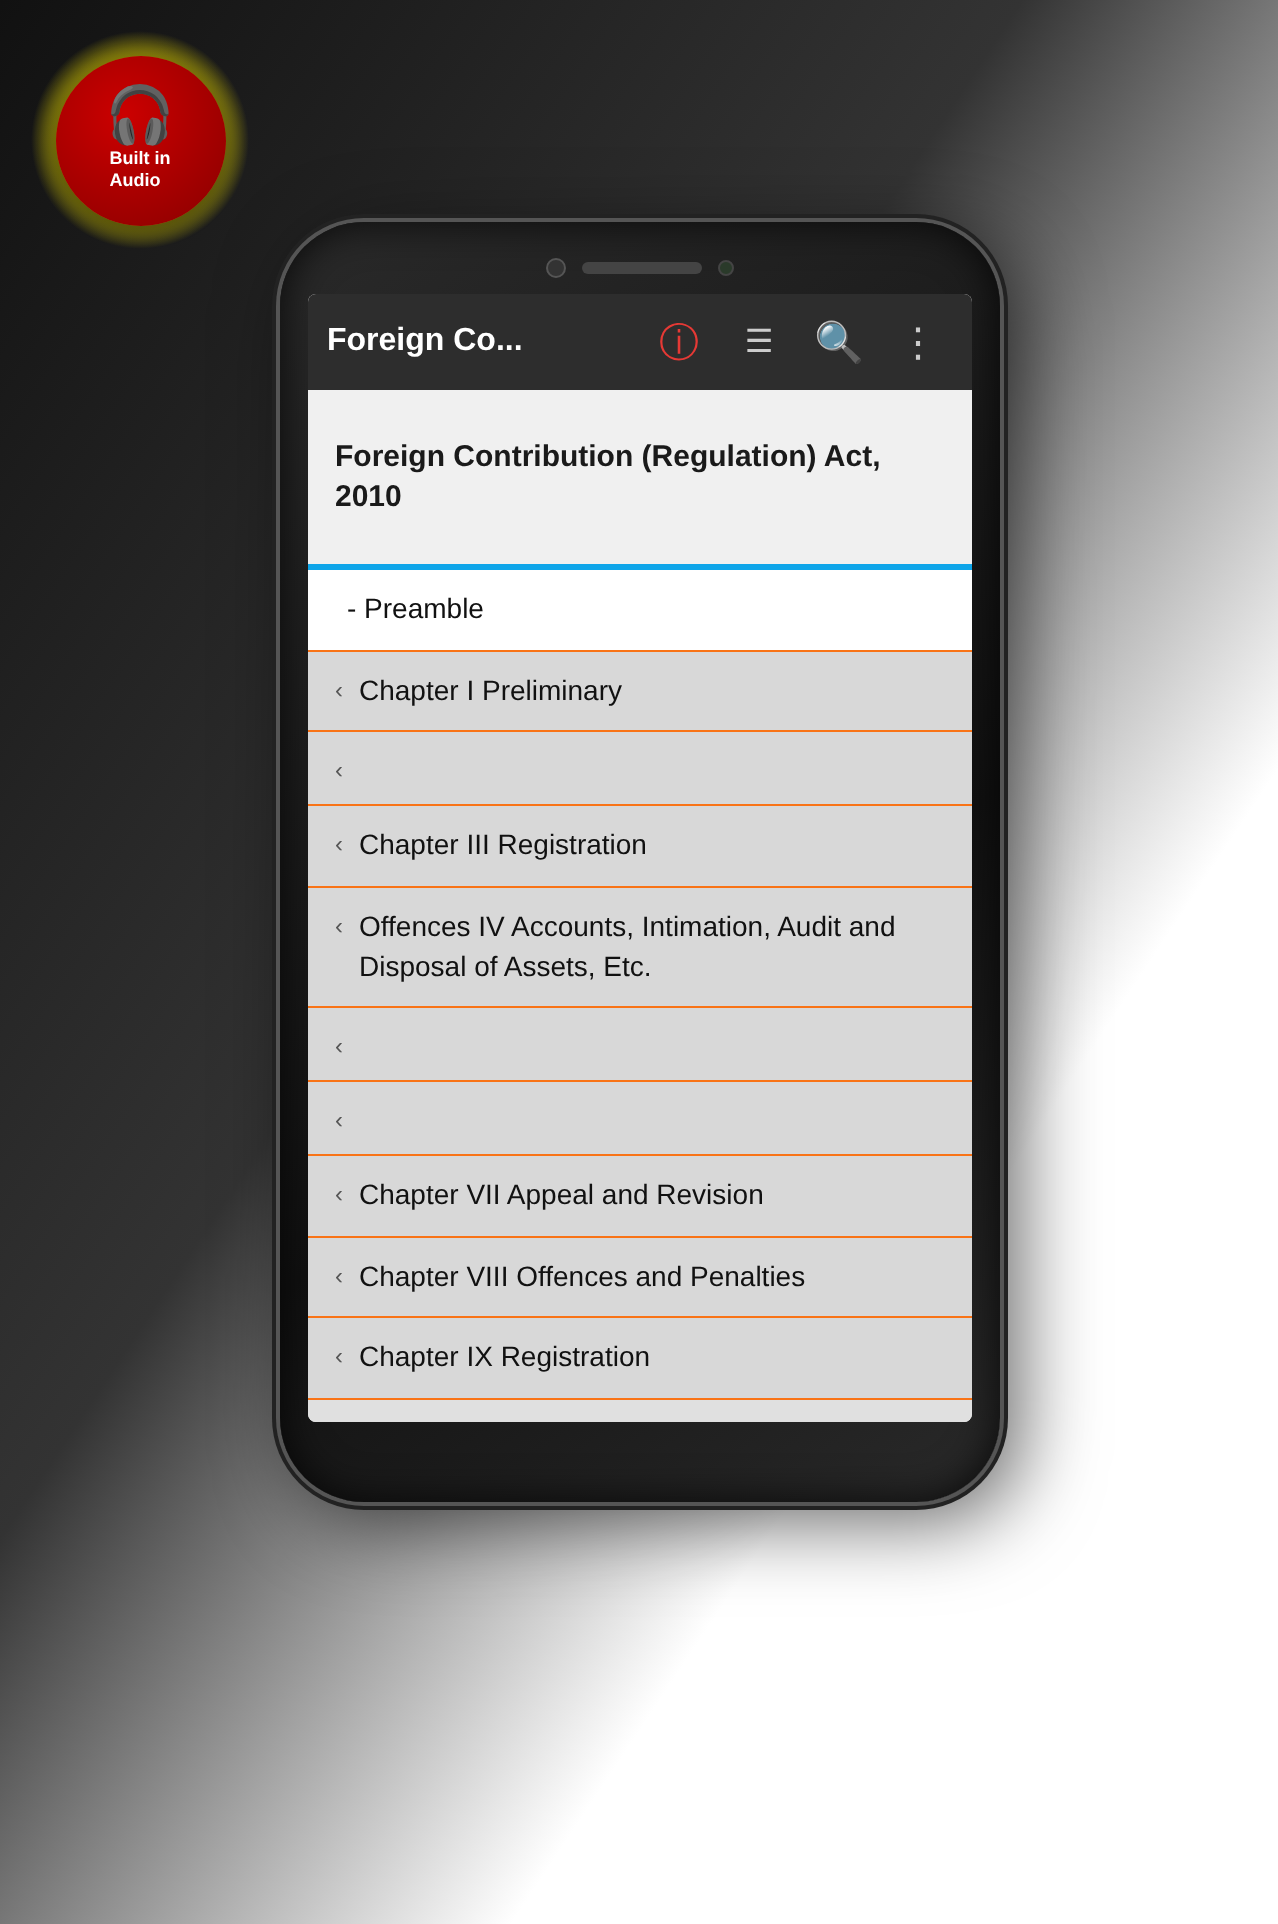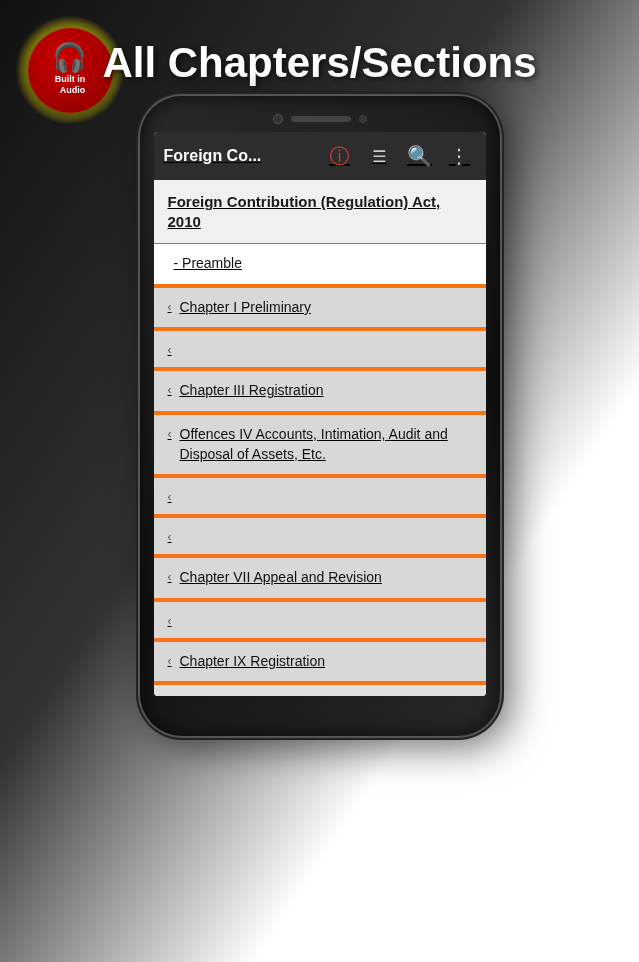--- a/index.html
+++ b/index.html
@@ -66,21 +66,21 @@
     .headphone-icon {
       font-size: 28px;
       color: white;
       line-height: 1;
     }
 
     .badge-text {
       font-size: 9px;
       color: white;
       font-weight: bold;
-      text-align: right;
+      text-align: left;
       line-height: 1.2;
       margin-top: 2px;
     }
 
     
     .headline {
       margin-top: 10px;
       text-align: center;
       color: white;
       font-size: 42px;
@@ -89,21 +89,21 @@
       text-shadow: 2px 2px 6px rgba(0,0,0,0.7);
       padding-top: 10px;
     }
 
     
     .phone-wrapper {
       position: relative;
       z-index: 2;
       display: flex;
       justify-content: center;
-      text-decoration: underline;
+      margin-top: 15px;
     }
 
     .phone {
       width: 360px;
       height: 640px;
       background: linear-gradient(145deg, #2a2a2a 0%, #111 60%, #2a2a2a 100%);
       border-radius: 42px;
       padding: 18px 14px;
       box-shadow:
         0 0 0 2px #555,
@@ -188,36 +188,36 @@
 
     
     .content-list {
       background: #e0e0e0;
       height: calc(100% - 48px);
       overflow: hidden;
     }
 
     .list-header {
       background: #f0f0f0;
-      padding: 12px 14px;
-      border-bottom: 1px solid #0ea5e9;
+      padding: 24px 14px;
+      border-bottom: 3px solid #0ea5e9;
     }
 
     .list-header-text {
       font-size: 15px;
       font-weight: bold;
       color: #1a1a1a;
       line-height: 1.3;
     }
 
     .list-item {
       display: flex;
       align-items: flex-start;
       padding: 10px 14px;
-      border-bottom: 4px solid #f97316;
+      border-bottom: 1px solid #f97316;
       background: #d8d8d8;
       cursor: pointer;
     }
 
     .list-item.highlighted {
       background: #ffffff;
     }
 
     .list-item-arrow {
       color: #555;
@@ -251,21 +251,21 @@
       <span class="headphone-icon">🎧</span>
       <div class="badge-text">
         <span>Built in</span><br><span>Audio</span>
       </div>
     </div>
   </div>
 </div>
 
 <div class="top-section">
   <div class="headline">
-    <span>All Chapters/Sections</span><br>
+    <br>
   </div>
 </div>
 
 <div class="phone-wrapper">
   <div class="phone">
     <div class="phone-top-bar">
       <div class="phone-camera"></div>
       <div class="phone-speaker"></div>
       <div class="phone-sensor"></div>
     </div>
@@ -317,20 +317,21 @@
           <span class="list-item-arrow">‹</span>
         </div>
 
         <div class="list-item">
           <span class="list-item-arrow">‹</span>
           <span class="list-item-text">Chapter VII   Appeal and Revision</span>
         </div>
 
         <div class="list-item">
           <span class="list-item-arrow">‹</span>
+          <span class="list-item-text">Chapter VIII   Offences and Penalties</span>
         </div>
 
         <div class="list-item">
           <span class="list-item-arrow">‹</span>
           <span class="list-item-text">Chapter IX   Registration</span>
         </div>
       </div>
     </div>
   </div>
 </div>

